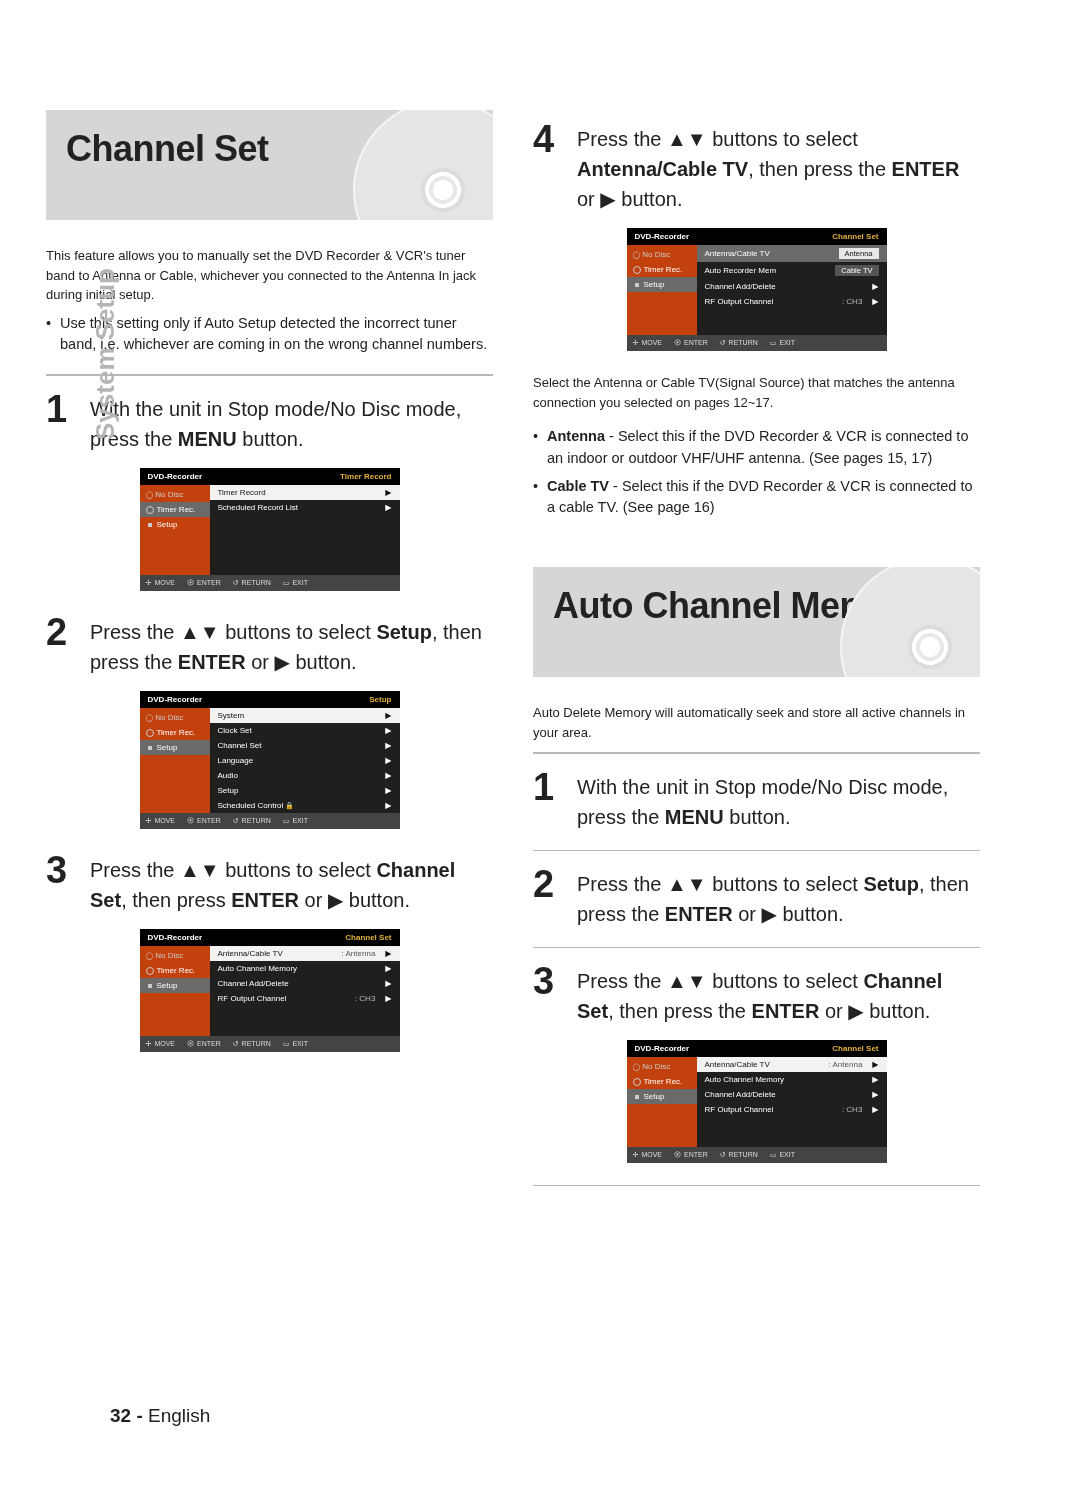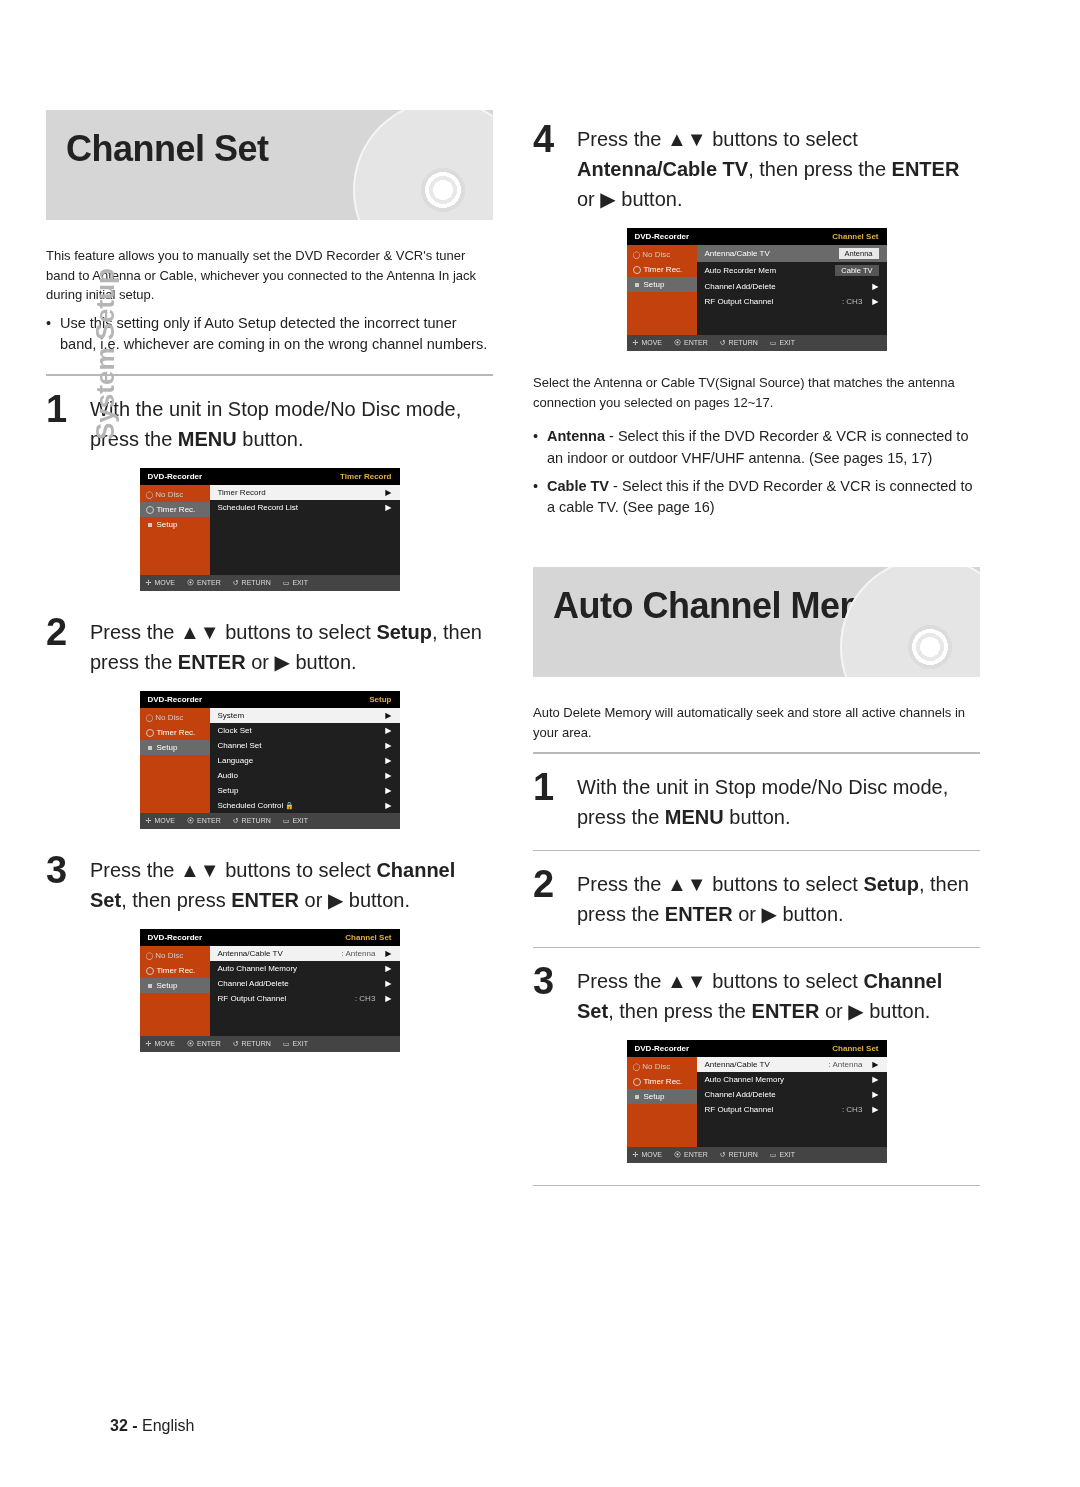--- a/index.html
+++ b/index.html
@@ -107,22 +107,22 @@
   .osd-foot span::before { margin-right: 3px; }
   .fi-move::before { content: "✢"; }
   .fi-enter::before { content: "⦿"; }
   .fi-return::before { content: "↺"; }
   .fi-exit::before { content: "▭"; }
   .lock::after { content: " 🔒"; font-size: 7px; }
 
   .page-foot {
     position: absolute;
     left: 110px;
-    bottom: 52px;
-    font-size: 16px;
+    bottom: 60px;
+    font-size: 19px;
   }
   .page-foot b { font-weight: bold; }
 </style>
 </head>
 <body>
 
 <div class="side-tab">System Setup</div>
 
 <div class="page">
 

